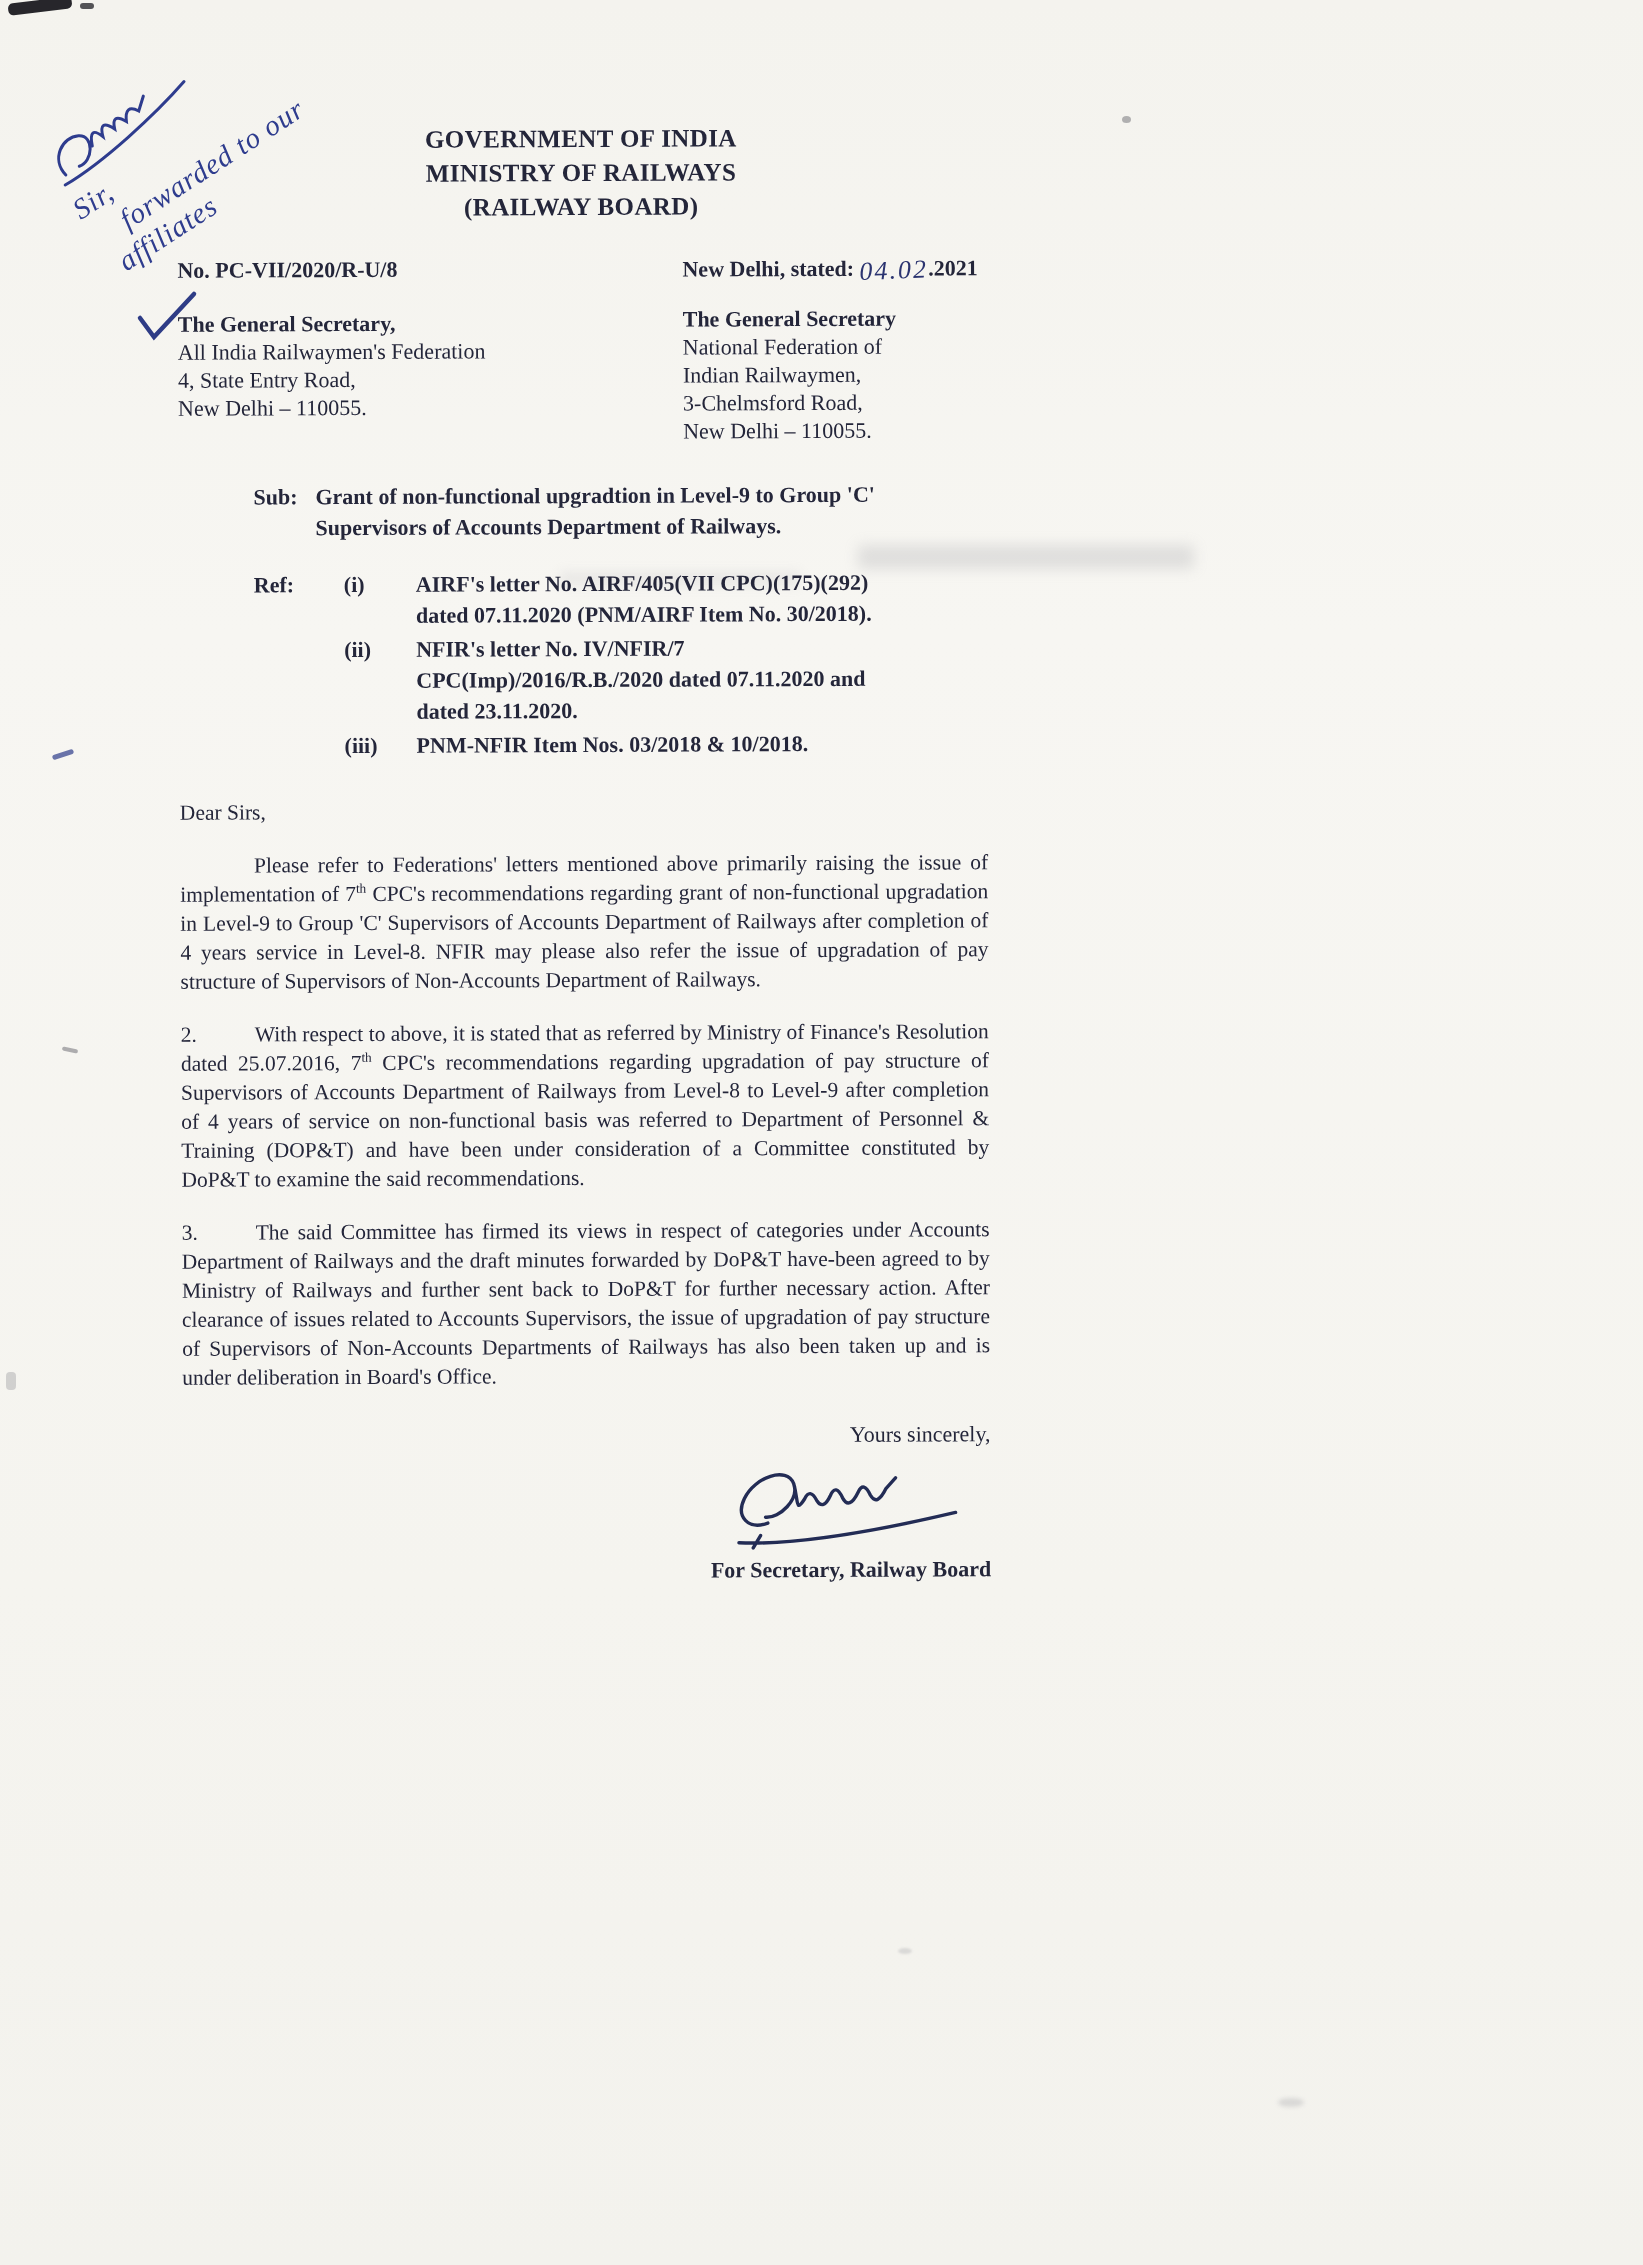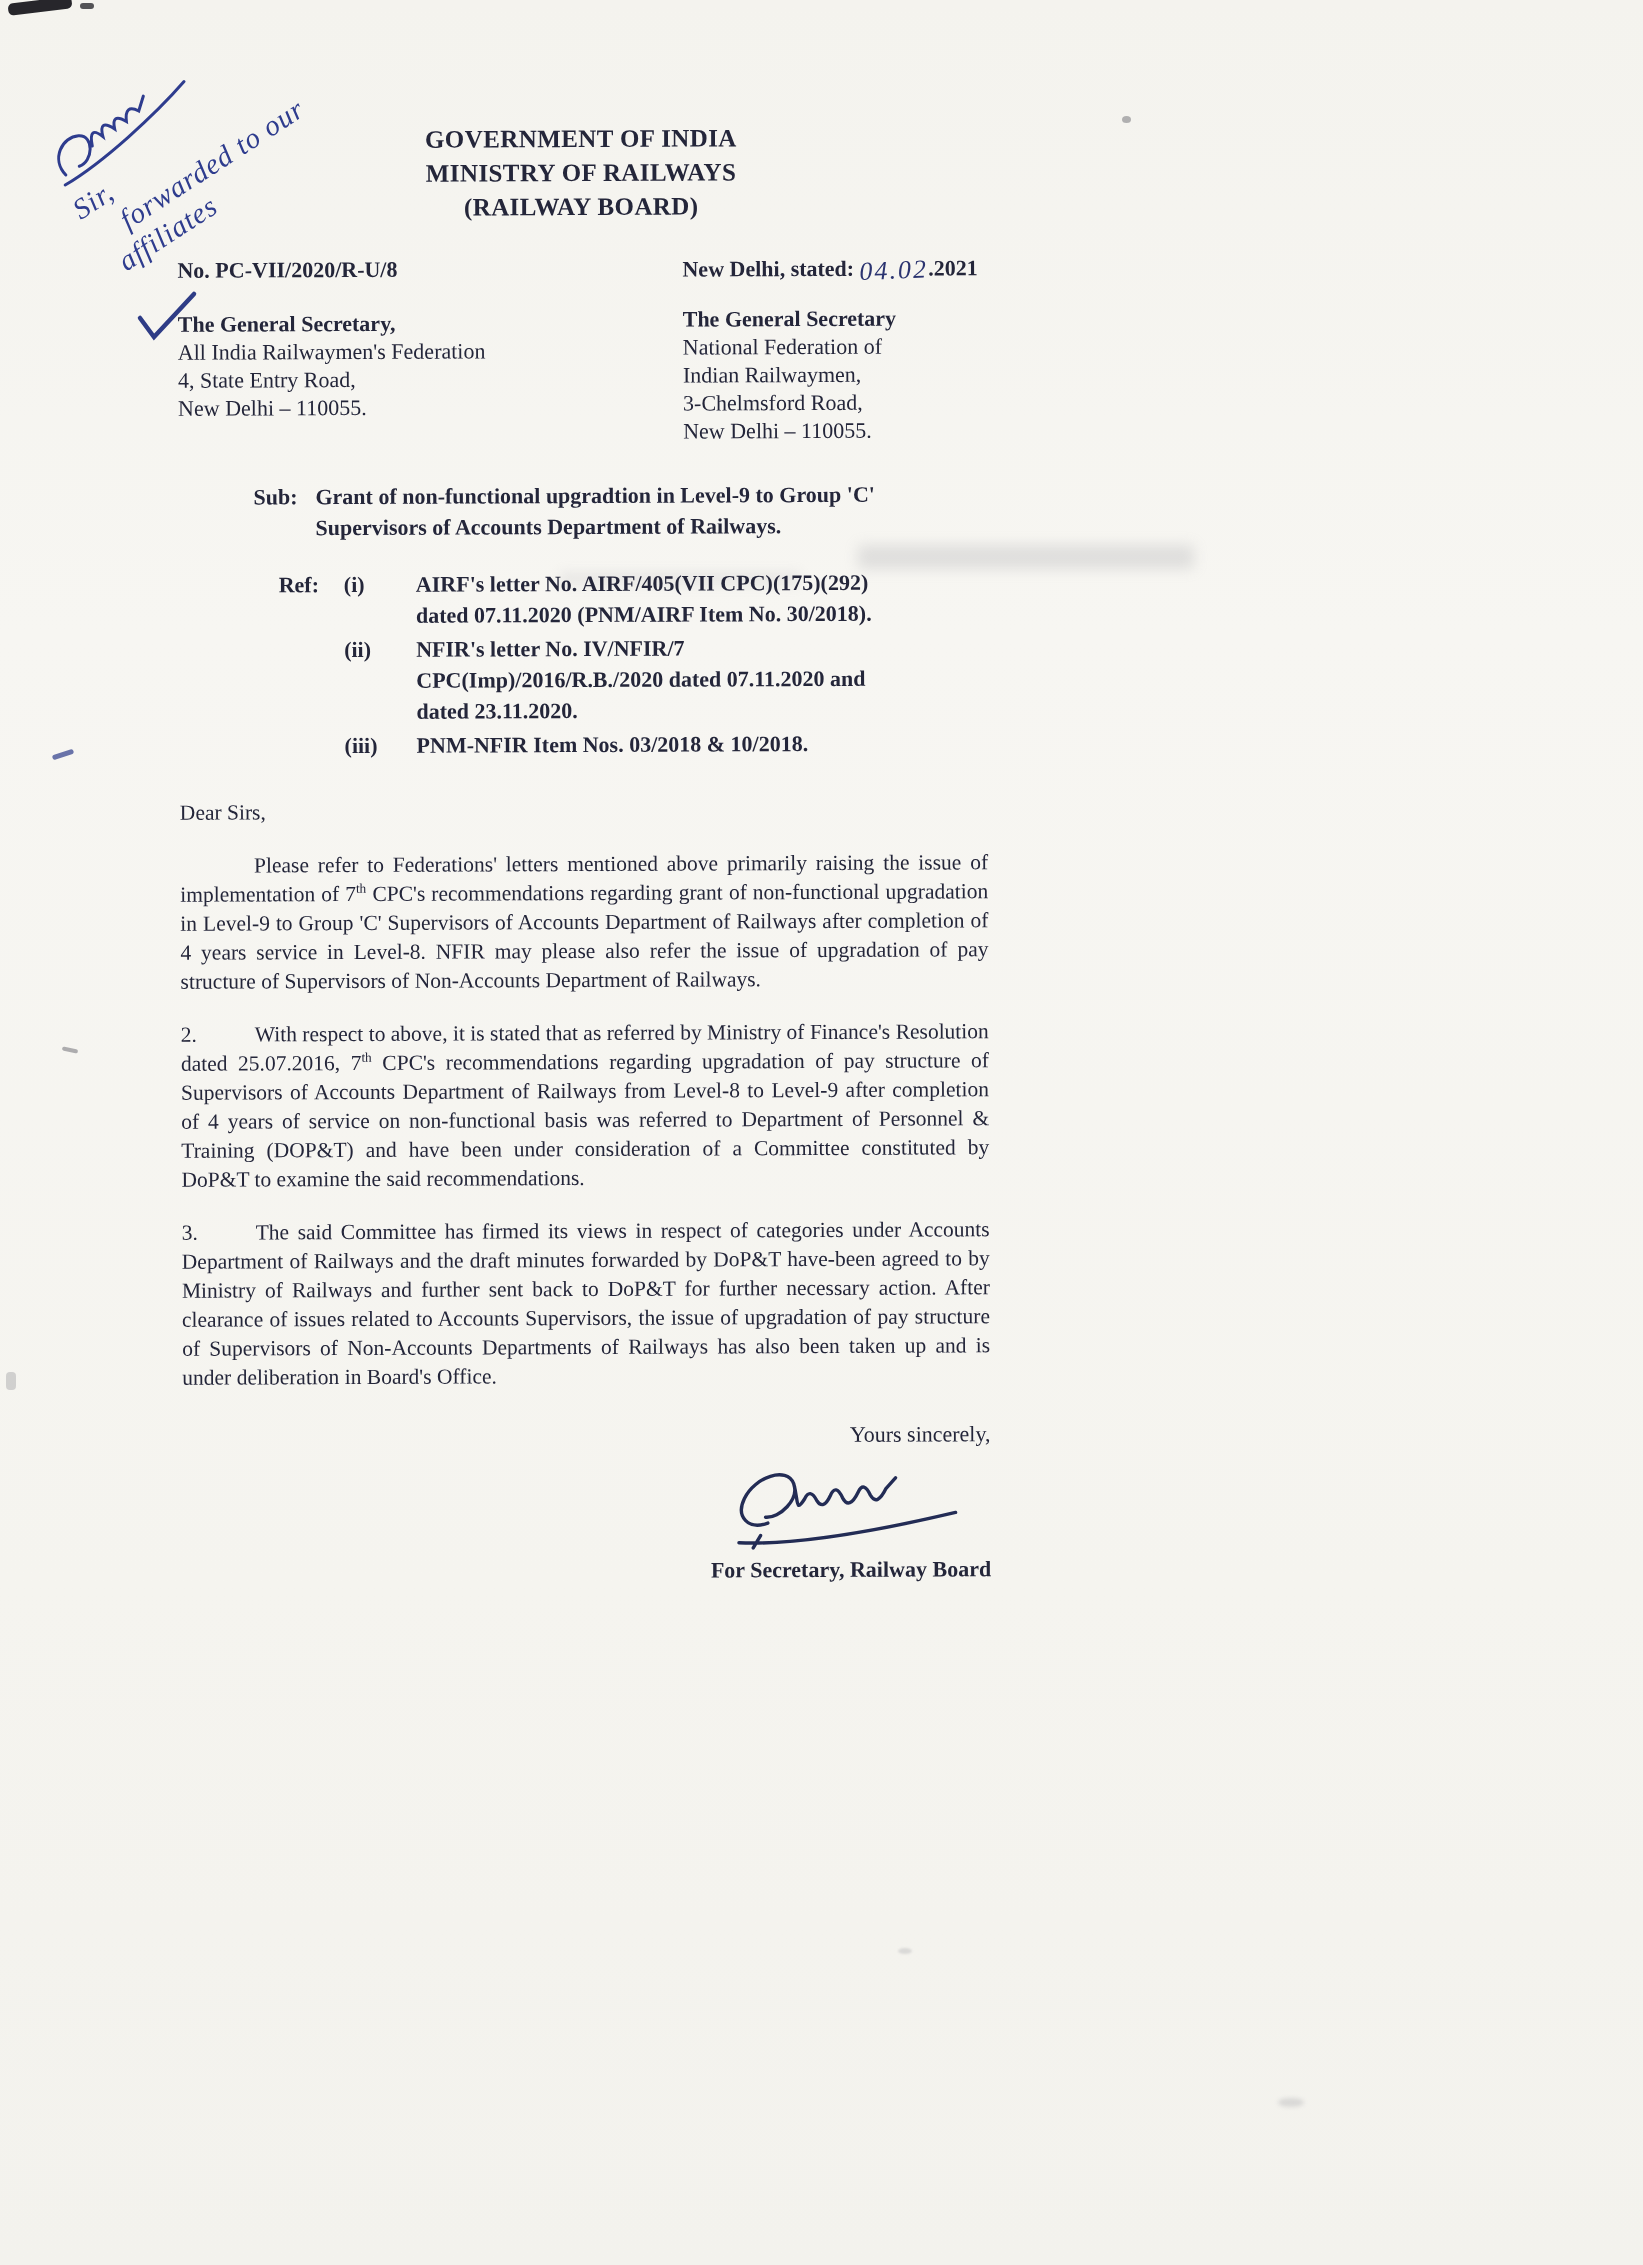--- a/index.html
+++ b/index.html
@@ -23,21 +23,21 @@
   .hand-date {
     font-weight:normal; font-style:italic; color:#2b3470;
     font-size:26px; display:inline-block; transform:translateY(3px) rotate(-2deg);
     letter-spacing:2px;
   }
   .addr { margin-top:26px; font-size:22px; line-height:28px; }
   .addr .first { font-weight:bold; }
   .subject-block { display:flex; margin-top:34px; margin-left:75px; font-weight:bold; font-size:22px; line-height:31px; width:668px; }
   .subject-label { width:62px; flex:none; }
   .ref-block { display:flex; margin-top:26px; margin-left:75px; font-weight:bold; font-size:22px; line-height:31px; }
-  .ref-label { width:90px; flex:none;text-align:center; }
+  .ref-label { width:90px; flex:none; }
   .ref-items { width:560px; }
   .ref-item { display:flex; margin-bottom:3px; }
   .ref-roman { width:72px; flex:none; }
   .ref-text { flex:1; }
   .salutation { margin-top:34px; }
   .para { margin-top:24px; text-align:justify; }
   .para-indent { text-indent:74px; }
   .para-num { display:inline-block; width:74px; }
   sup { font-size:0.62em; vertical-align:super; line-height:0; }
   .closing { margin-top:30px; text-align:right; }

